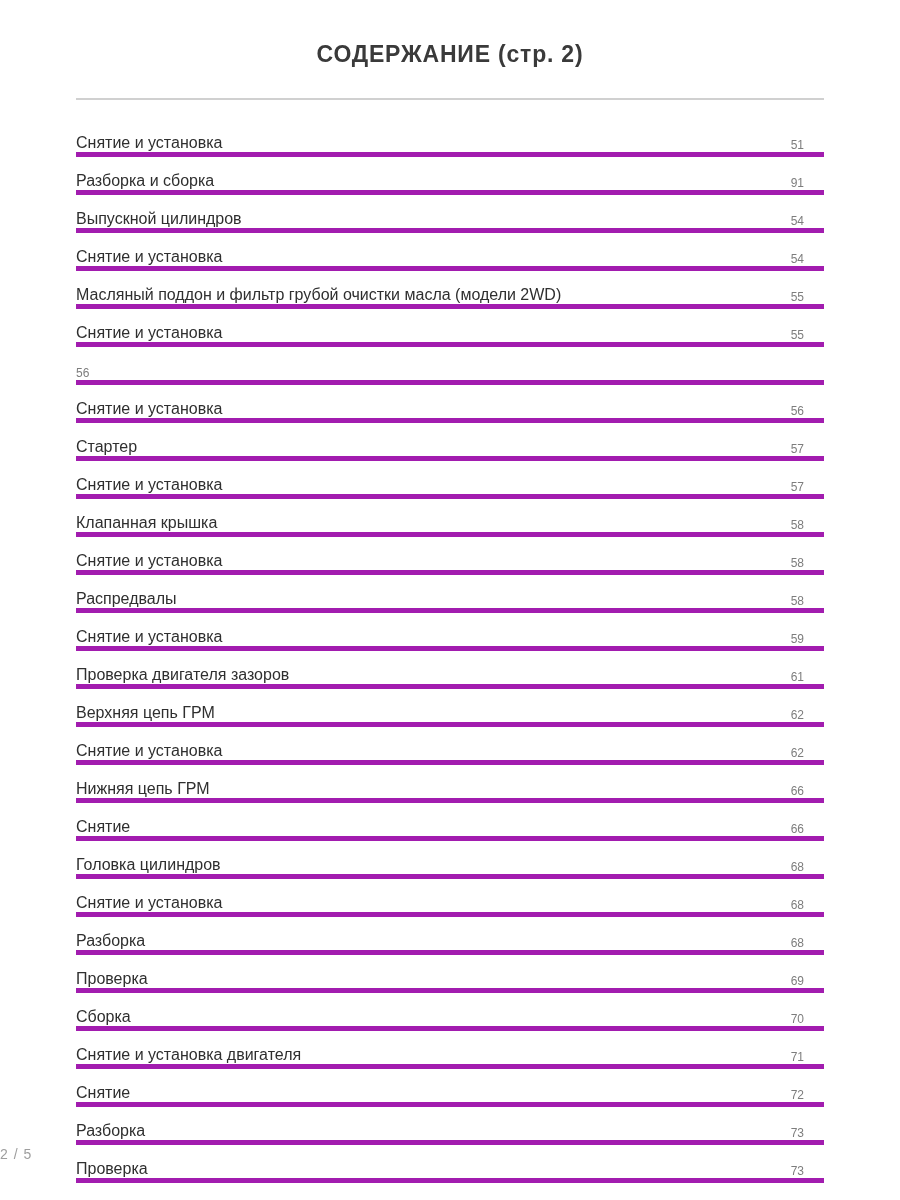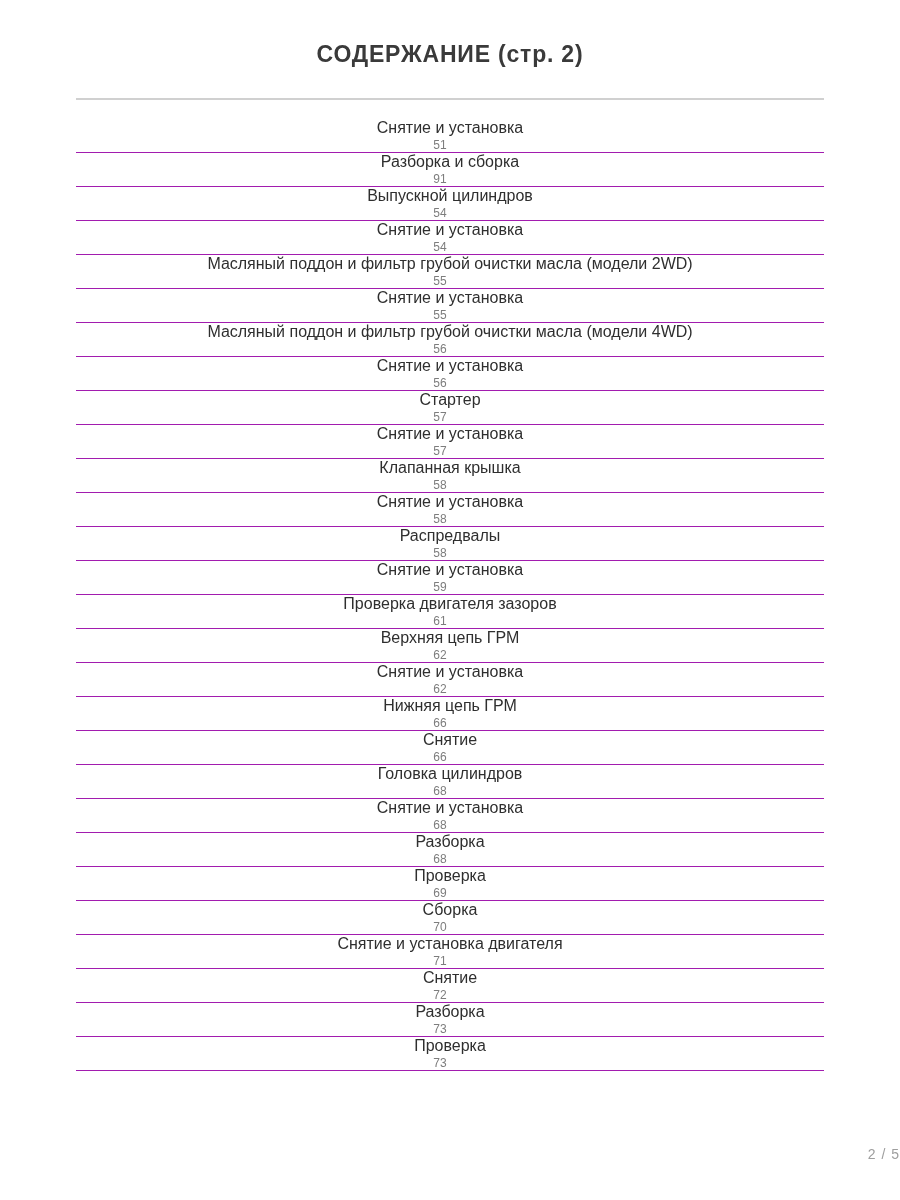--- a/index.html
+++ b/index.html
@@ -35,43 +35,42 @@
     margin-top: 30px;
     margin-bottom: 19px;
   }
   .toc-list {
     margin: 0;
     padding: 0;
   }
   .toc-row {
     display: flex;
     justify-content: space-between;
-    align-items: center;
+    align-items: flex-end;
     height: 33px;
-    border-bottom: 1px solid #a21caf;
+    border-bottom: 5px solid #a21caf;
     cursor: pointer;
-    flex-direction: column;
   }
   .toc-label {
     font-size: 16px;
     color: #2f2f2f;
     white-space: nowrap;
   }
   .toc-page {
     font-size: 12px;
     color: #7d7d7d;
     padding-right: 20px;
     white-space: nowrap;
   }
   .page-footer {
     position: absolute;
     left: 0;
     right: 0;
     bottom: 38px;
-    text-align: right;
+    text-align: left;
     font-size: 14px;
     color: #9e9e9e;
     letter-spacing: 1px;
   }
 </style>
 </head>
 <body>
 
 <div class="page">
   <div class="content">
@@ -102,21 +101,20 @@
     <span class="toc-label">Масляный поддон и фильтр грубой очистки масла (модели 2WD)</span>
     <span class="toc-page">55</span>
   </div>
 
   <div class="toc-row">
     <span class="toc-label">Снятие и установка</span>
     <span class="toc-page">55</span>
   </div>
 
   <div class="toc-row">
-    <span class="toc-label">Масляный поддон и фильтр грубой очистки масла (модели 4WD)</span>
     <span class="toc-page">56</span>
   </div>
 
   <div class="toc-row">
     <span class="toc-label">Снятие и установка</span>
     <span class="toc-page">56</span>
   </div>
 
   <div class="toc-row">
     <span class="toc-label">Стартер</span>

